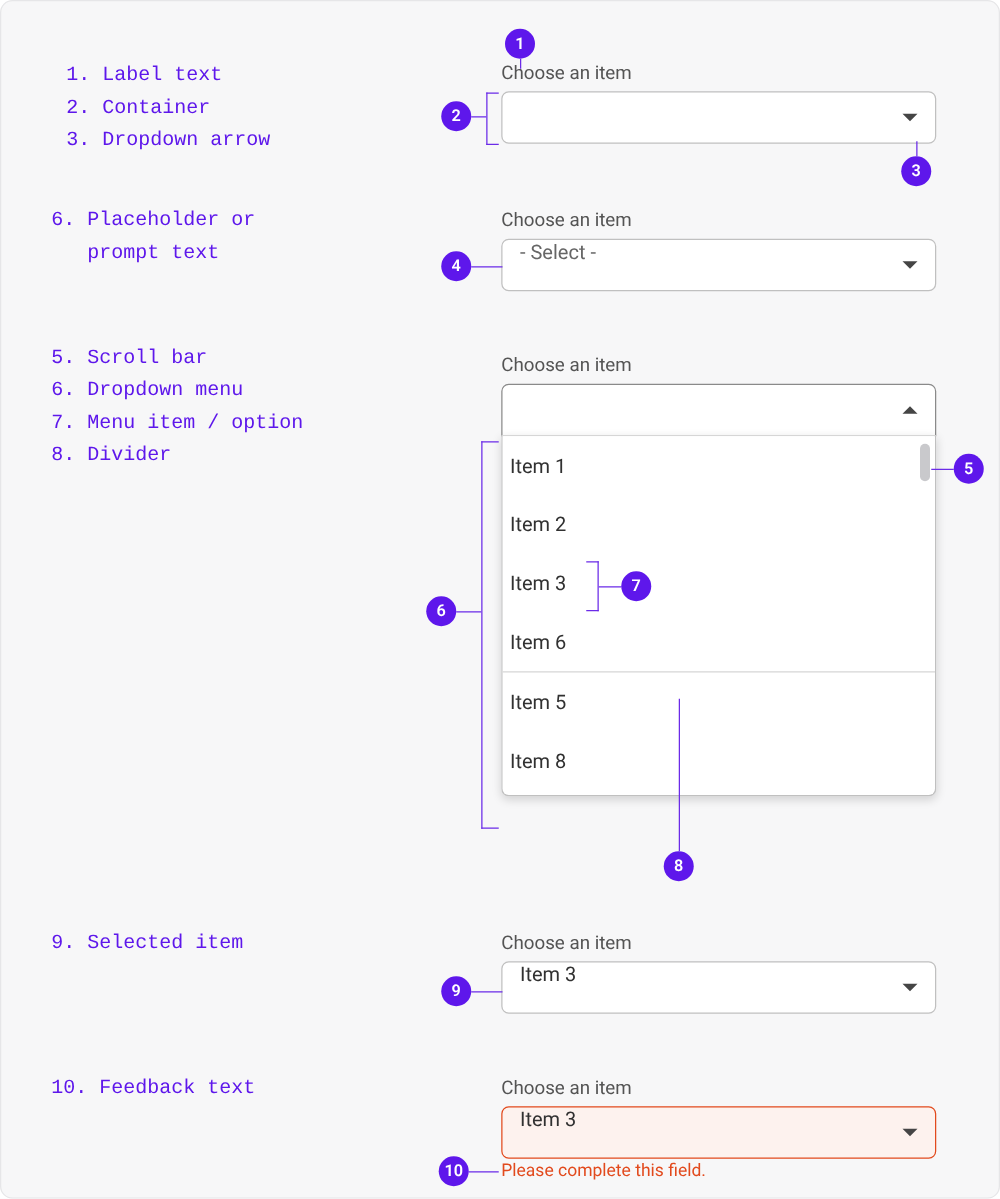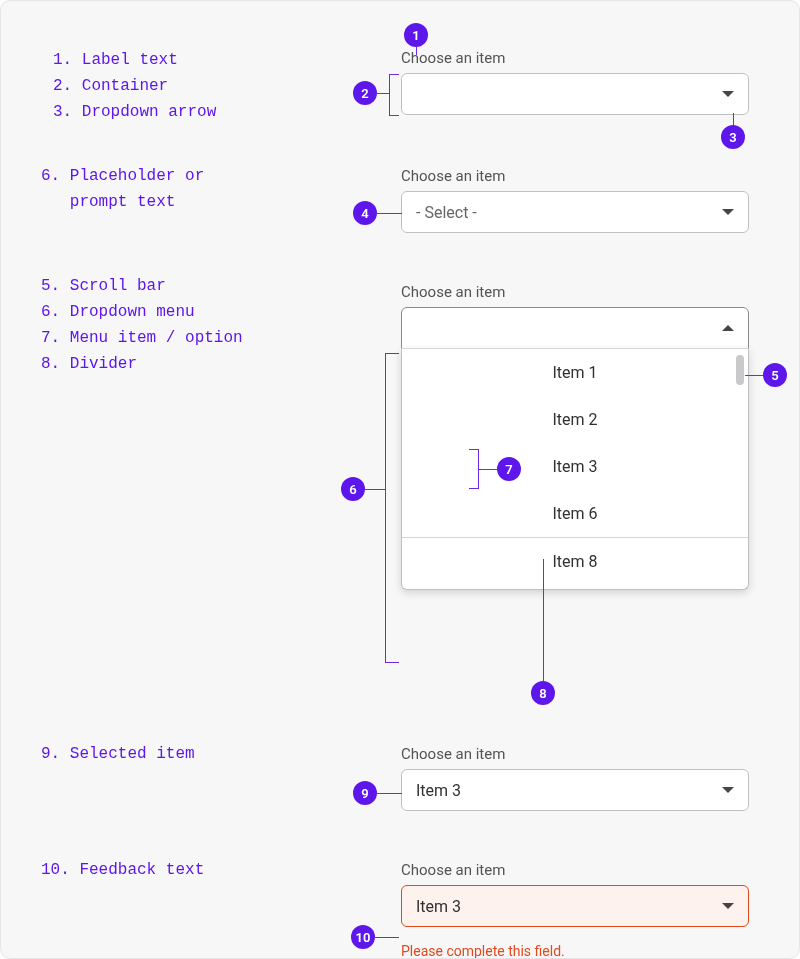--- a/index.html
+++ b/index.html
@@ -57,21 +57,21 @@
     width:348px;
   }
   .dd-box{
     box-sizing:border-box;
     width:100%;
     height:42px;
     background:#fff;
     border:1px solid var(--border);
     border-radius:6px;
     display:flex;
-    align-items:center;
+    align-items:flex-start;
     padding:0 14px;
     font-size:16px;
     color:var(--text);
     position:relative;
   }
   .dd-box.empty{color:#666;}
   .dd-box.error{
     border-color:var(--error);
     background:var(--errorbg);
   }
@@ -82,21 +82,21 @@
     transform:translateY(-50%);
     width:0;height:0;
     border-left:6px solid transparent;
     border-right:6px solid transparent;
   }
   .arrow.down{border-top:6px solid #454545;}
   .arrow.up{border-bottom:6px solid #454545;}
   .feedback{
     font-size:14px;
     color:var(--error);
-    margin-top:16px;
+    margin-top:2px;
   }
 
   
   .s1{left:400px;top:48px;}
   
   .s2{left:400px;top:166px;}
   
   .s3{left:400px;top:282px;}
   .dd-menu{
     box-sizing:border-box;
@@ -104,24 +104,23 @@
     width:100%;
     background:#fff;
     border:1px solid var(--border);
     border-top-color:#d6d6d6;
     border-radius:0 0 6px 6px;
     box-shadow:0 3px 8px rgba(0,0,0,0.15);
     position:relative;
     padding-bottom:4px;
   }
   .dd-item{
-    padding:14px 22px;
+    padding:14px 6px;
     font-size:16px;
     color:var(--text);
-    text-align:center;
   }
   .dd-divider{
     height:0;
     border-top:1px solid #d6d6d6;
     margin:0;
   }
   .scroll-thumb{
     position:absolute;
     right:4px;
     top:6px;
@@ -205,20 +204,21 @@
     <div class="dd-box">
       <span class="arrow up"></span>
     </div>
     <div class="dd-menu">
       <div class="scroll-thumb"></div>
       <div class="dd-item">Item 1</div>
       <div class="dd-item">Item 2</div>
       <div class="dd-item">Item 3</div>
       <div class="dd-item">Item 6</div>
       <div class="dd-divider"></div>
+      <div class="dd-item">Item 5</div>
       <div class="dd-item">Item 8</div>
     </div>
   </div>
 
   <div class="dd s4">
     <div class="field-label">Choose an item</div>
     <div class="dd-box">
       <span>Item 3</span>
       <span class="arrow down"></span>
     </div>

